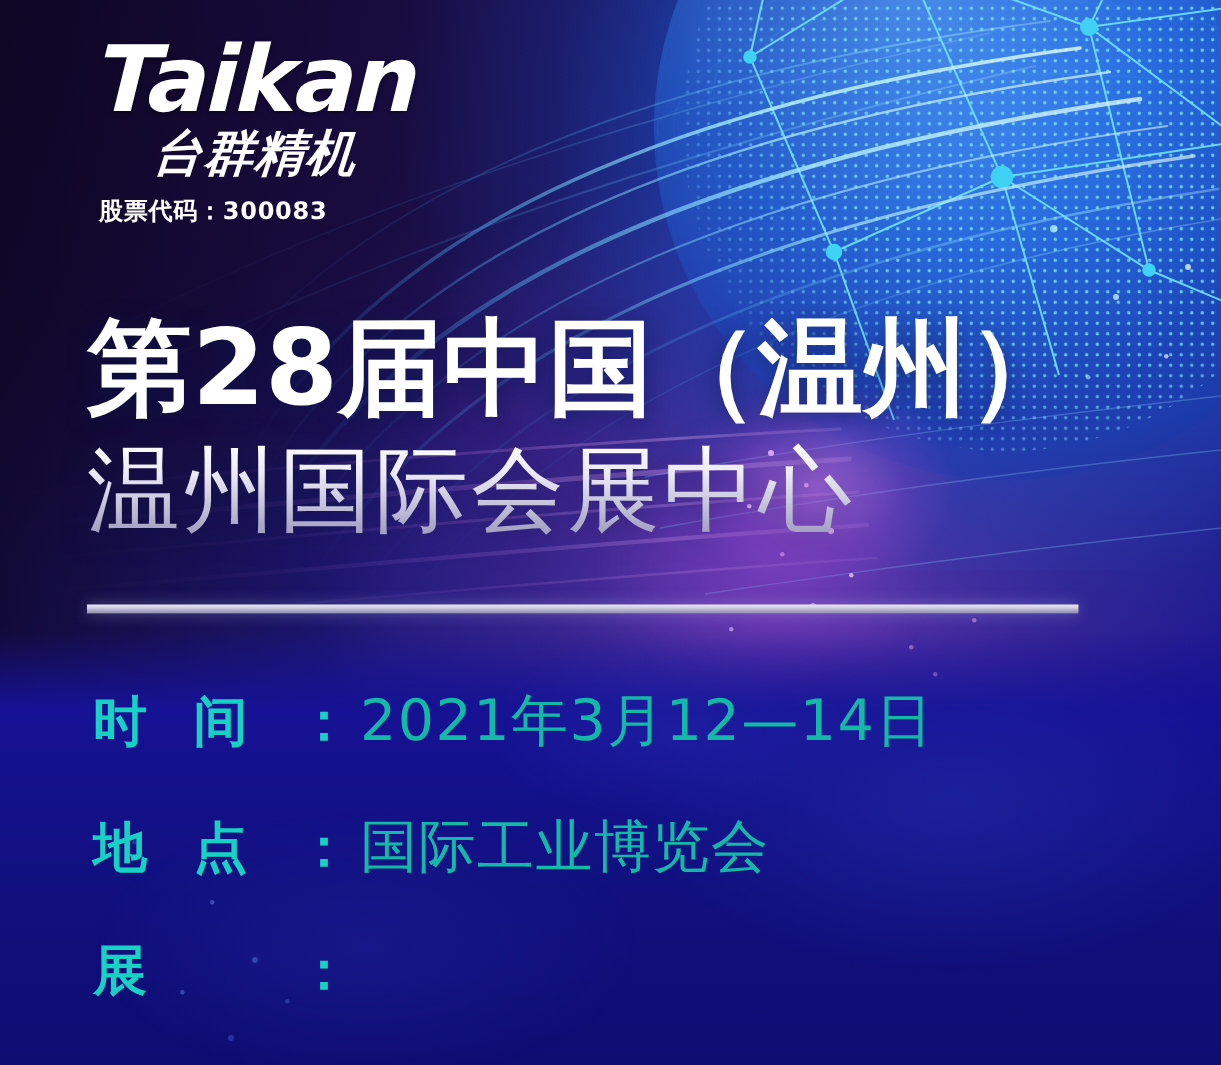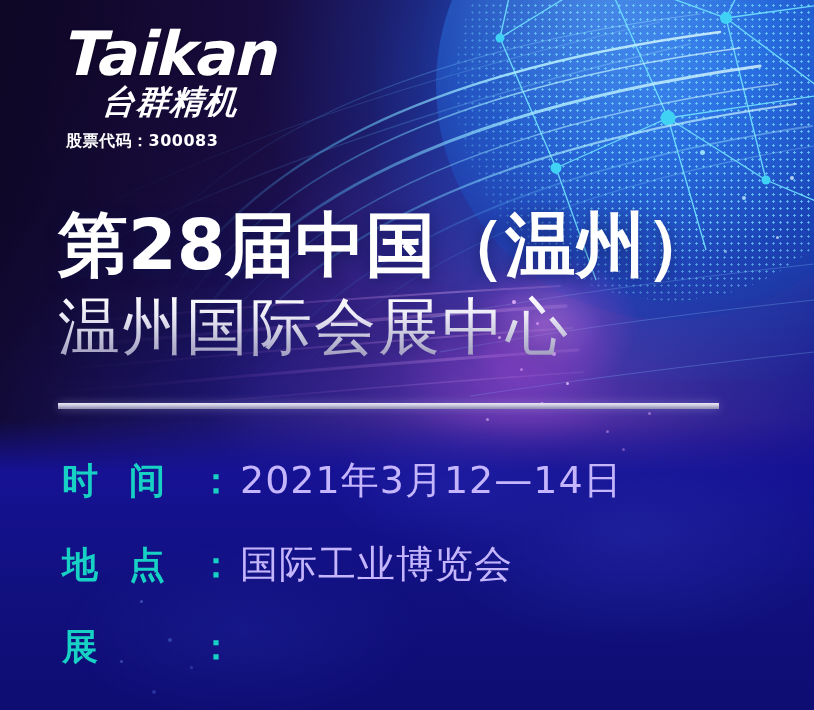--- a/index.html
+++ b/index.html
@@ -188,21 +188,21 @@
     justify-content: space-between;
     letter-spacing: 0;
     white-space: nowrap;
   }
   .info-label .colon { margin-left: 2px; }
   .info-value {
     margin-left: 6px;
     font-family: "DejaVu Sans", "Liberation Sans", sans-serif;
     font-weight: 400;
     font-size: 38px;
-    color: #c4b5fd;
+    color: #14b8a6;
     letter-spacing: 1px;
     white-space: nowrap;
   }
 
   
   .particles { position: absolute; inset: 0; pointer-events: none; }
   .pdot { position: absolute; border-radius: 50%; background: #7fe0ff; }
 </style>
 </head>
 <body>

